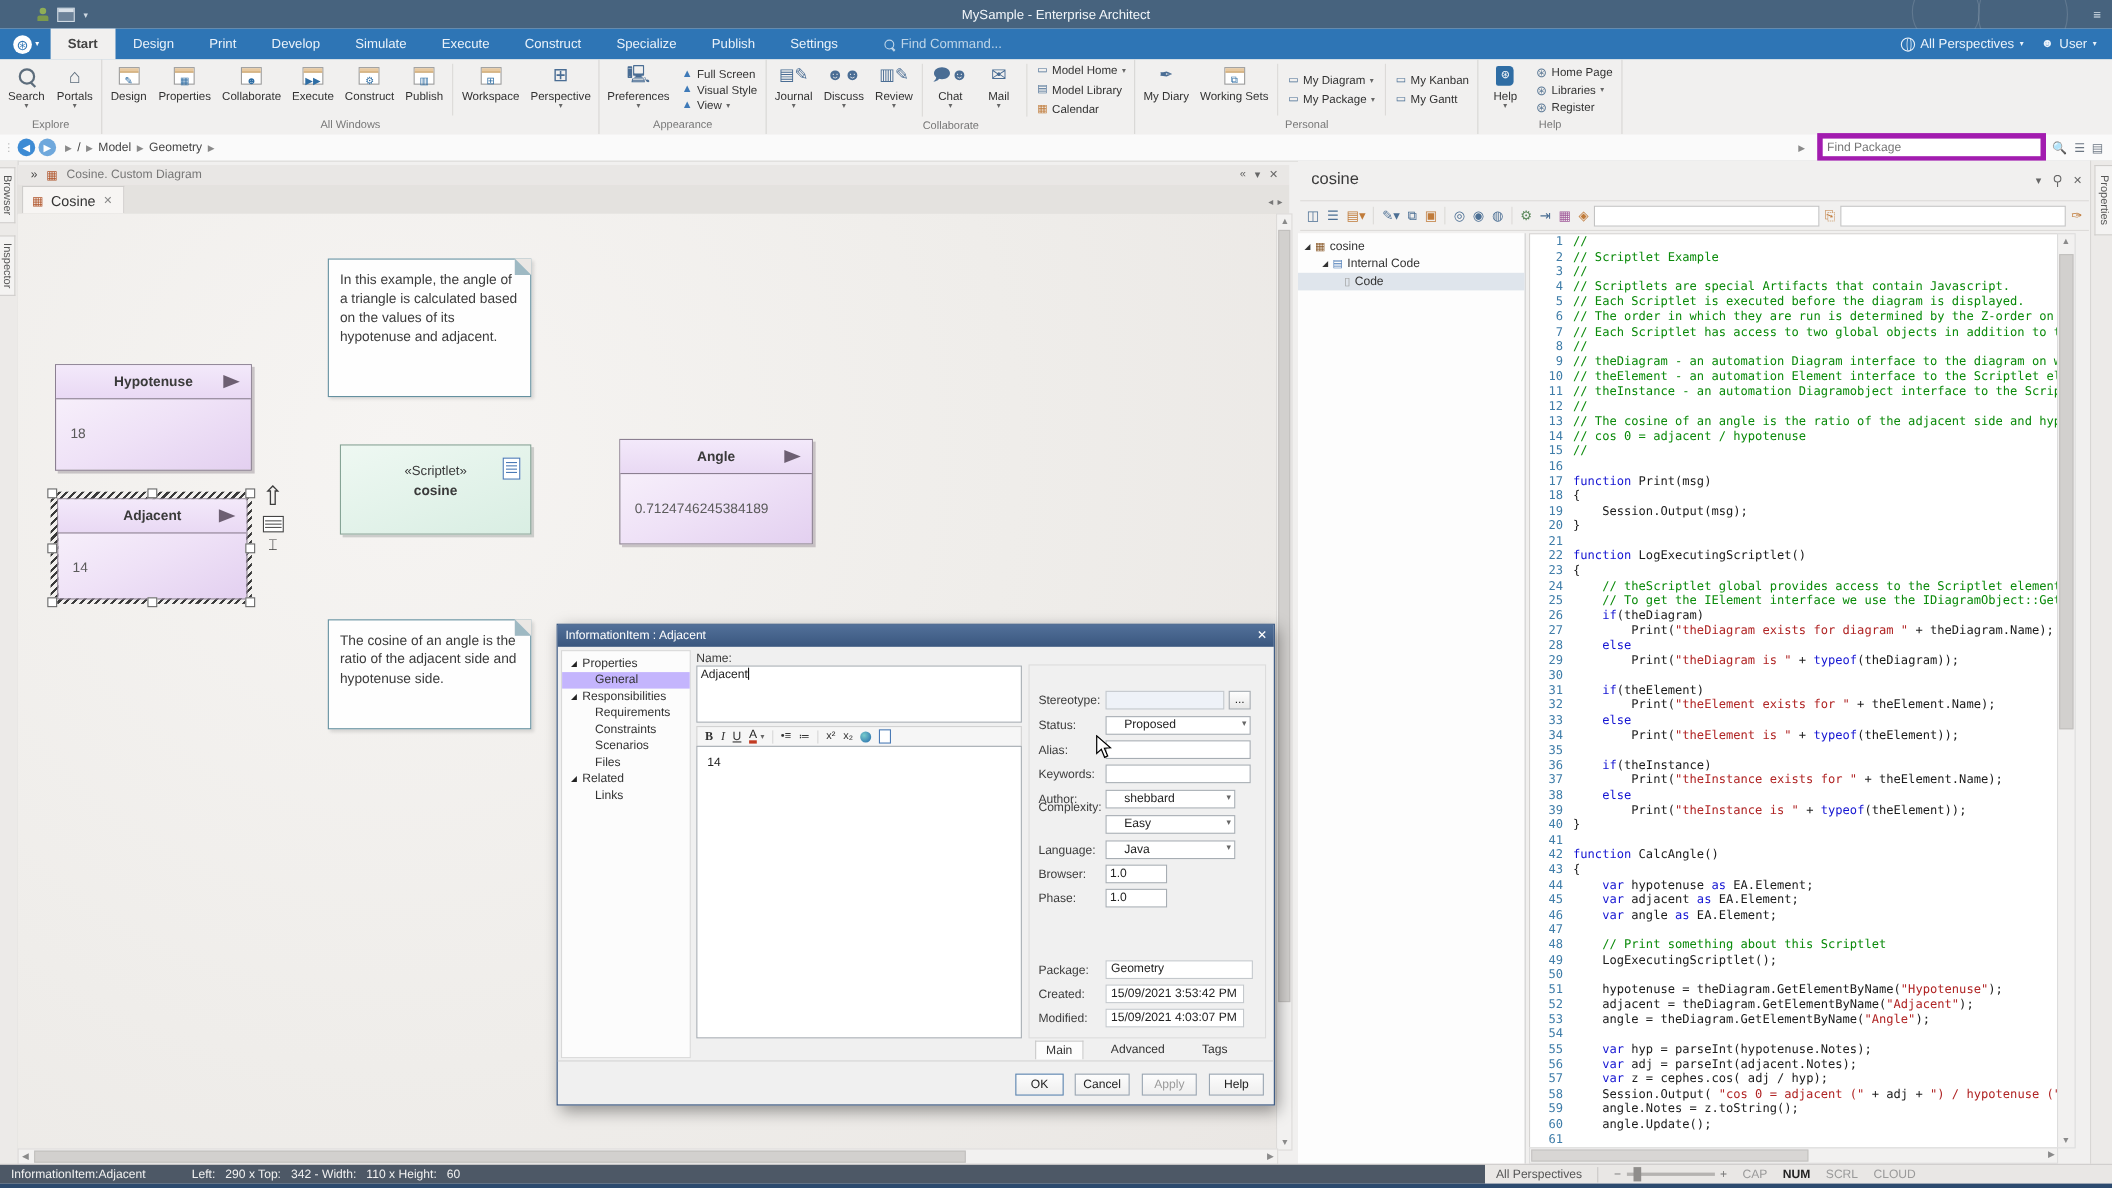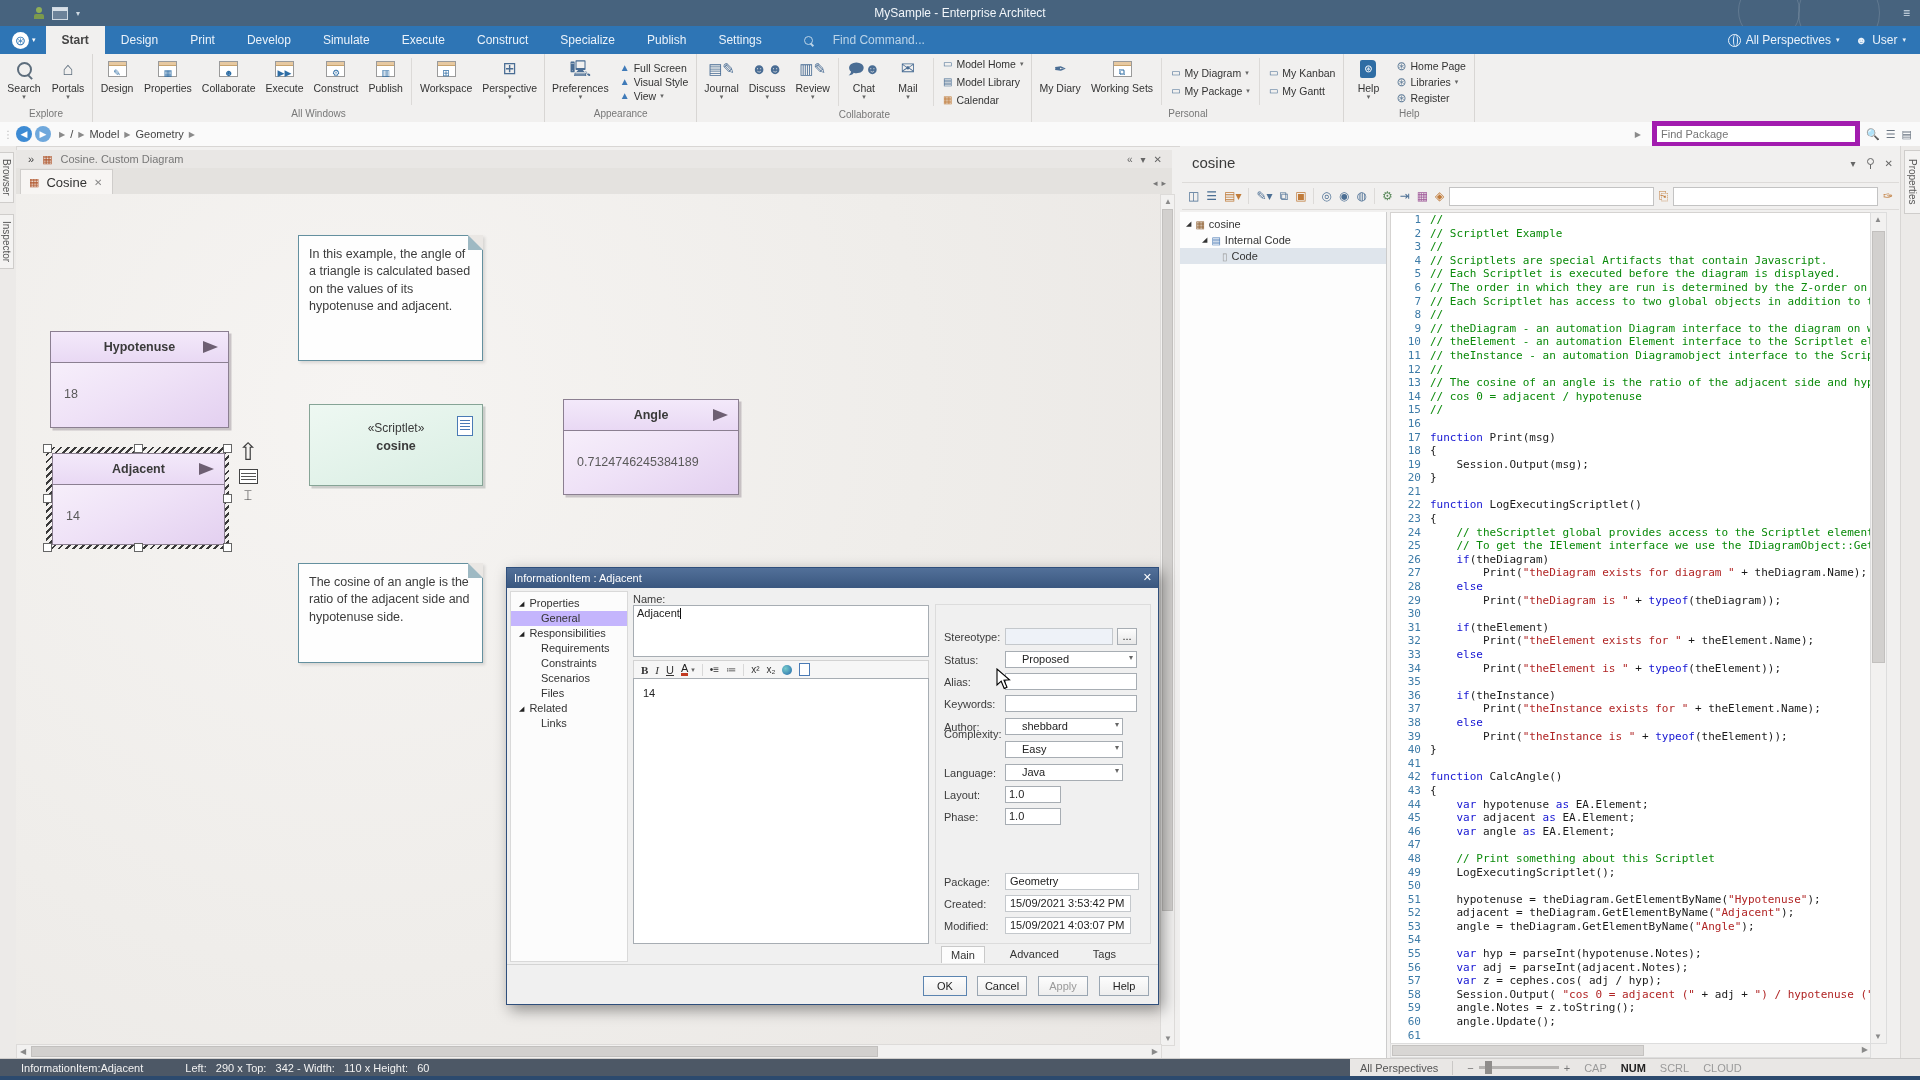--- a/index.html
+++ b/index.html
@@ -18,21 +18,21 @@
   .tl-caret{color:#cfd9e2;font-size:8px;}
   #window-title{position:absolute;left:0;right:0;text-align:center;color:#f2f6fa;font-size:12px;pointer-events:none;}
   .swirl{position:absolute;border:1px solid rgba(255,255,255,.14);border-radius:50%;}
   #menu-ico{position:absolute;right:10px;top:6px;color:#d7e1ea;font-size:12px;}
   
   #tabrow{left:0;top:26px;width:1920px;height:28px;background:#2e75b5;display:flex;align-items:stretch;}
   #logo-btn{display:flex;align-items:center;gap:3px;padding:0 10px 0 12px;color:#fff;}
   #logo-btn .knot{width:17px;height:17px;border-radius:50%;background:#fff;color:#2e75b5;font-size:13px;line-height:17px;text-align:center;}
   .rtab{color:#eaf2fa;font-size:12px;padding:0 16px;display:flex;align-items:center;}
   .rtab.active{background:#f1f0ef;color:#444;font-weight:bold;}
-  #find-command{display:flex;align-items:center;gap:20px;color:#bcd4e8;font-size:12px;padding-left:26px;}
+  #find-command{display:flex;align-items:center;gap:6px;color:#bcd4e8;font-size:12px;padding-left:26px;}
   .search-glyph{width:7px;height:7px;border:1.5px solid #bcd4e8;border-radius:50%;position:relative;display:inline-block;}
   .search-glyph:after{content:"";position:absolute;width:1.5px;height:4px;background:#bcd4e8;left:6px;top:6px;transform:rotate(-45deg);}
   #tabrow-right{margin-left:auto;display:flex;align-items:center;gap:16px;padding-right:14px;color:#eaf2fa;font-size:12px;}
   .trr{display:flex;align-items:center;gap:5px;}
   .globe-ico{width:11px;height:11px;border:1px solid #eaf2fa;border-radius:50%;display:inline-block;position:relative;}
   .globe-ico:before{content:"";position:absolute;left:4px;top:-1px;bottom:-1px;width:3px;border-left:1px solid #eaf2fa;border-right:1px solid #eaf2fa;border-radius:50%;}
   .user-ico{font-size:11px;}
   
   #ribbon{left:0;top:54px;width:1920px;height:68px;background:#f1f0ef;border-bottom:1px solid #d8d6d4;display:flex;}
   .rgroup{display:flex;flex-direction:column;border-right:1px solid #d8d6d4;}
@@ -751,21 +751,21 @@
 
   <div class="flabel" style="left:437px;top:153px;">Author:</div>
   <div class="fcombo" style="left:498px;top:150px;width:118px;height:17px;"><span>shebbard</span></div>
 
   <div class="flabel" style="left:437px;top:160px;">Complexity:</div>
   <div class="fcombo" style="left:498px;top:173px;width:118px;height:17px;"><span>Easy</span></div>
 
   <div class="flabel" style="left:437px;top:199px;">Language:</div>
   <div class="fcombo" style="left:498px;top:196px;width:118px;height:17px;"><span>Java</span></div>
 
-  <div class="flabel" style="left:437px;top:221px;">Layout:</div>
+  <div class="flabel" style="left:437px;top:221px;">Browser:</div>
   <div class="finput" style="left:498px;top:218px;width:56px;height:17px;"><span>1.0</span></div>
 
   <div class="flabel" style="left:437px;top:243px;">Phase:</div>
   <div class="finput" style="left:498px;top:240px;width:56px;height:17px;"><span>1.0</span></div>
 
   <div class="flabel" style="left:437px;top:308px;">Package:</div>
   <div class="ftext" style="left:498px;top:305px;width:134px;height:17px;"><span>Geometry</span></div>
 
   <div class="flabel" style="left:437px;top:330px;">Created:</div>
   <div class="ftext" style="left:498px;top:327px;width:126px;height:17px;"><span>15/09/2021 3:53:42 PM</span></div>
@@ -785,21 +785,21 @@
   <div class="dbtn disabled" style="left:531px;width:50px;">Apply</div>
   <div class="dbtn" style="left:592px;width:50px;">Help</div>
 </div>
 
 <svg class="abs" id="cursor" style="left:996px;top:668px;" width="16" height="22">
   <path d="M1 1 L1 17 L5.2 13.2 L8.2 20.5 L11 19.2 L8 12.2 L13.5 11.8 Z" fill="#fff" stroke="#000" stroke-width="1.1"></path>
 </svg>
 
 <div class="abs" id="statusbar">
   <div id="status-left">
-    <span style="padding-left:21px;">InformationItem:Adjacent</span>
+    <span style="padding-left:10px;">InformationItem:Adjacent</span>
     <span style="padding-left:42px;">Left:   290 x Top:   342 - Width:   110 x Height:   60</span>
   </div>
   <div id="status-right">
     <span>All Perspectives</span>
     <span class="statsep"></span>
     <div class="slider">
       <span>−</span>
       <span class="track">
           <span class="knob"></span>
         </span>

